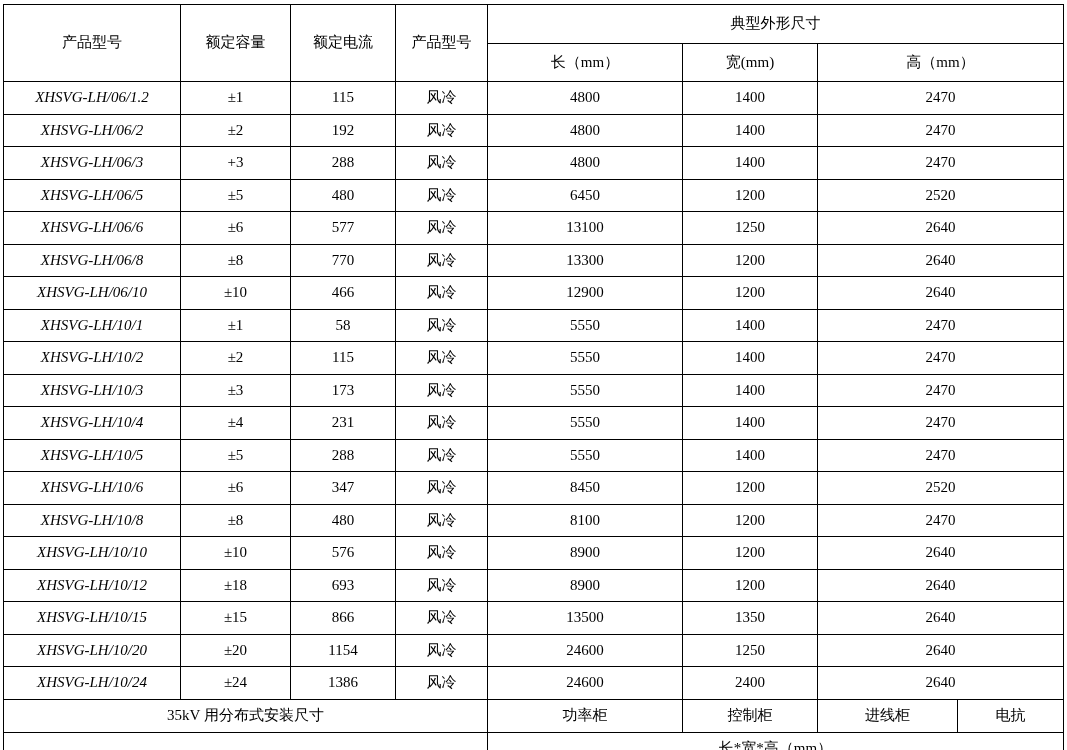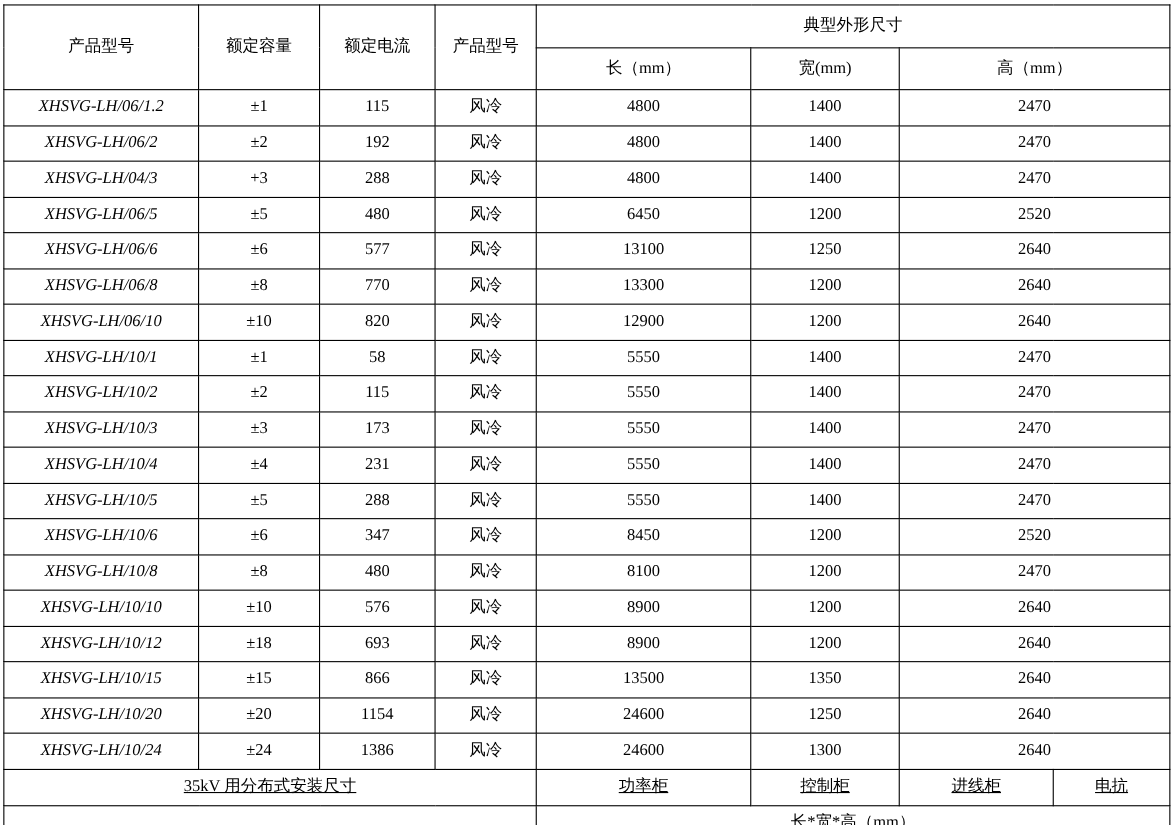--- a/index.html
+++ b/index.html
@@ -59,21 +59,20 @@
   }
   .body-row td {
     height: 25.5px;
   }
   .model {
     text-align: center;
     font-style: italic;
   }
   .section-title td {
     height: 26px;
-    text-decoration: underline;
   }
   .dim-note td {
     height: 26px;
   }
 </style>
 </head>
 <body>
 
 <div class="sheet">
   <table class="spec">
@@ -114,21 +113,21 @@
         <tr class="body-row">
           <td class="model">XHSVG-LH/06/2</td>
           <td>±2</td>
           <td>192</td>
           <td>风冷</td>
           <td>4800</td>
           <td>1400</td>
           <td colspan="2">2470</td>
         </tr>
         <tr class="body-row">
-          <td class="model">XHSVG-LH/04/3</td>
+          <td class="model">XHSVG-LH/06/3</td>
           <td>+3</td>
           <td>288</td>
           <td>风冷</td>
           <td>4800</td>
           <td>1400</td>
           <td colspan="2">2470</td>
         </tr>
         <tr class="body-row">
           <td class="model">XHSVG-LH/06/5</td>
           <td>±5</td>
@@ -152,21 +151,21 @@
           <td>±8</td>
           <td>770</td>
           <td>风冷</td>
           <td>13300</td>
           <td>1200</td>
           <td colspan="2">2640</td>
         </tr>
         <tr class="body-row">
           <td class="model">XHSVG-LH/06/10</td>
           <td>±10</td>
-          <td>820</td>
+          <td>466</td>
           <td>风冷</td>
           <td>12900</td>
           <td>1200</td>
           <td colspan="2">2640</td>
         </tr>
         <tr class="body-row">
           <td class="model">XHSVG-LH/10/1</td>
           <td>±1</td>
           <td>58</td>
           <td>风冷</td>
@@ -263,21 +262,21 @@
           <td>24600</td>
           <td>1250</td>
           <td colspan="2">2640</td>
         </tr>
         <tr class="body-row">
           <td class="model">XHSVG-LH/10/24</td>
           <td>±24</td>
           <td>1386</td>
           <td>风冷</td>
           <td>24600</td>
-          <td>1300</td>
+          <td>2400</td>
           <td colspan="2">2640</td>
         </tr>
         <tr class="section-title">
           <td colspan="4">35kV 用分布式安装尺寸</td>
           <td>功率柜</td>
           <td>控制柜</td>
           <td>进线柜</td>
           <td>电抗</td>
         </tr>
         <tr class="dim-note">

